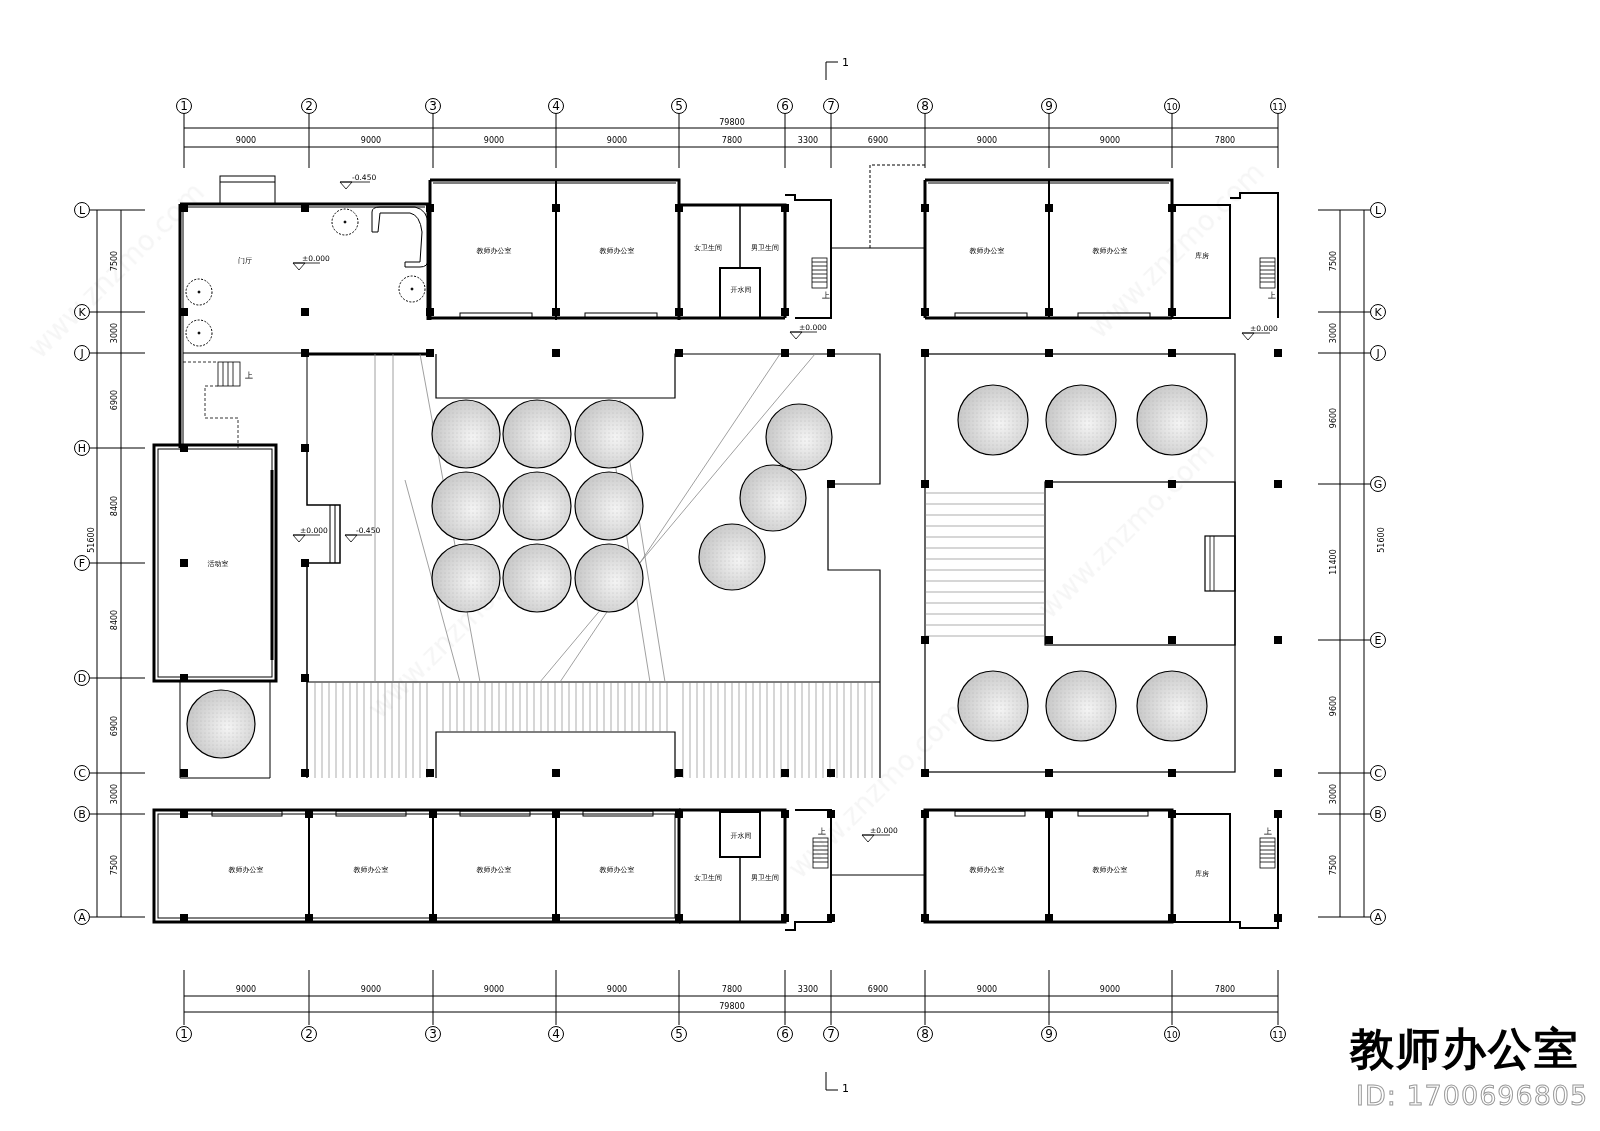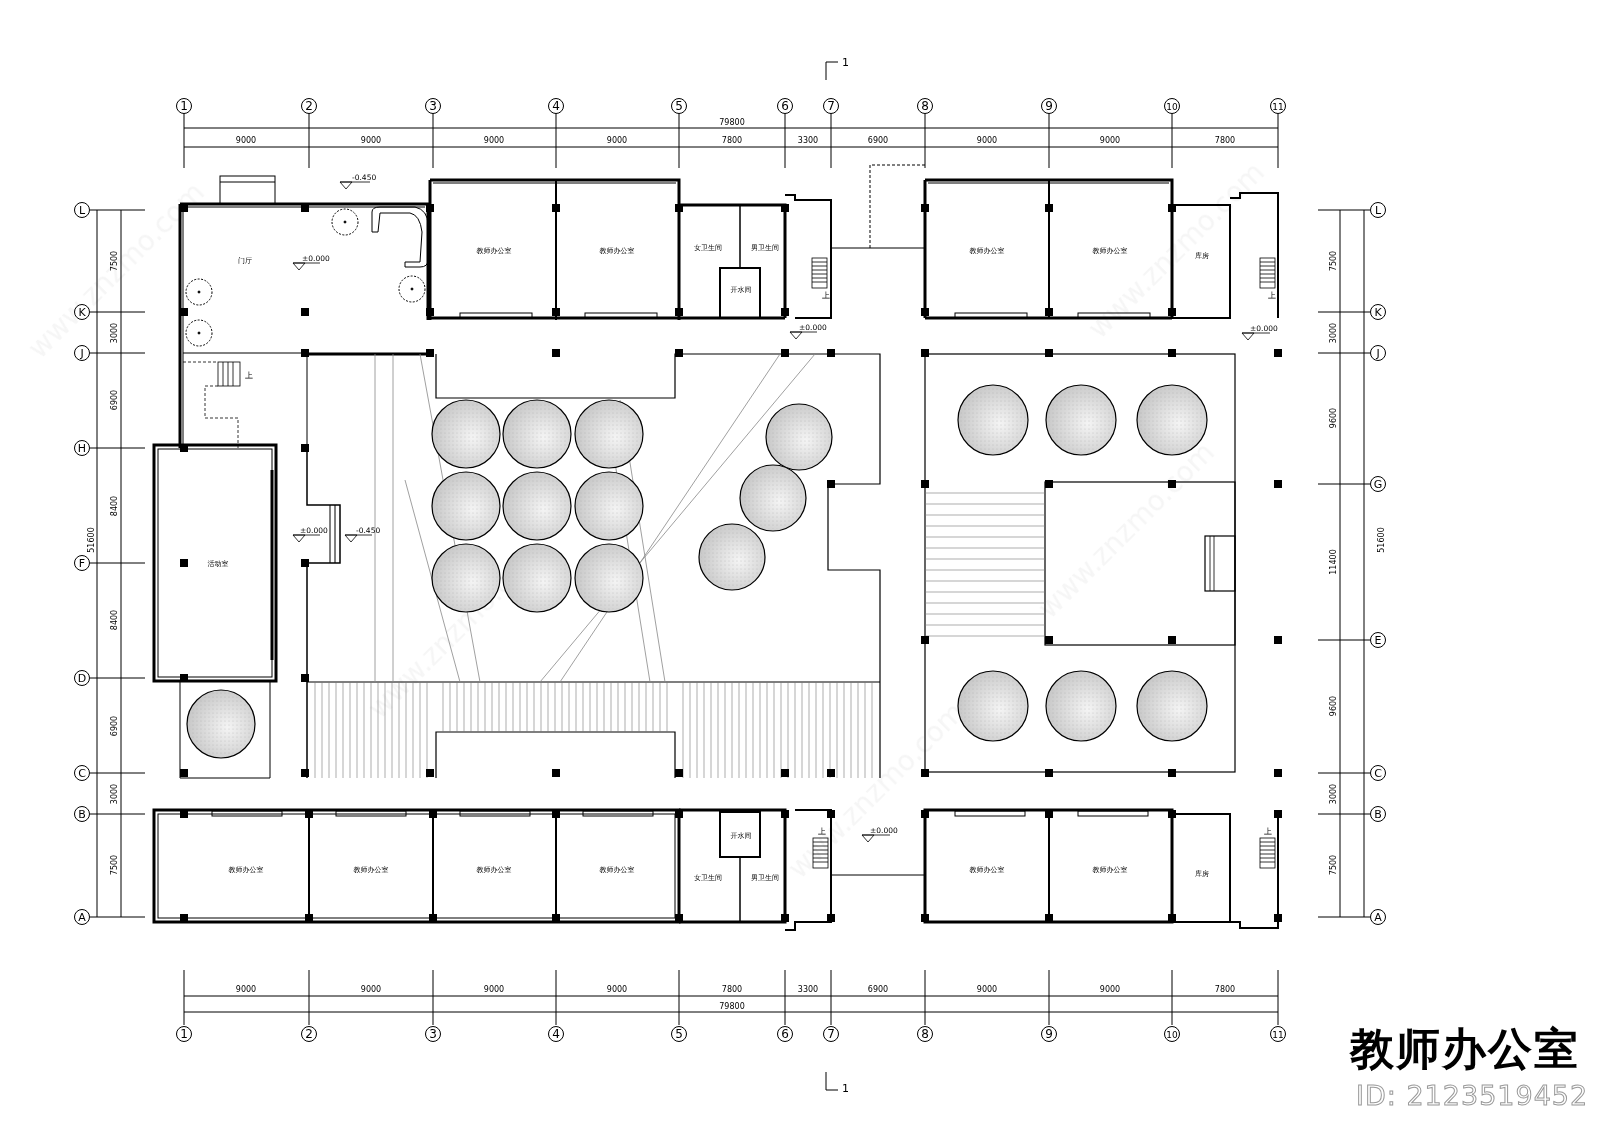--- a/index.html
+++ b/index.html
@@ -756,13 +756,13 @@
   <g font-size="8">
     <text class="t" x="822" y="298">上</text>
     <text class="t" x="1268" y="298">上</text>
     <text class="t" x="818" y="834">上</text>
     <text class="t" x="1264" y="834">上</text>
     <text class="t" x="245" y="378">上</text>
   </g>
 </svg>
 
 <div class="title">教师办公室</div>
-<div class="idtag">ID: 2123519452</div>
+<div class="idtag">ID: 1700696805</div>
 
 </body></html>

